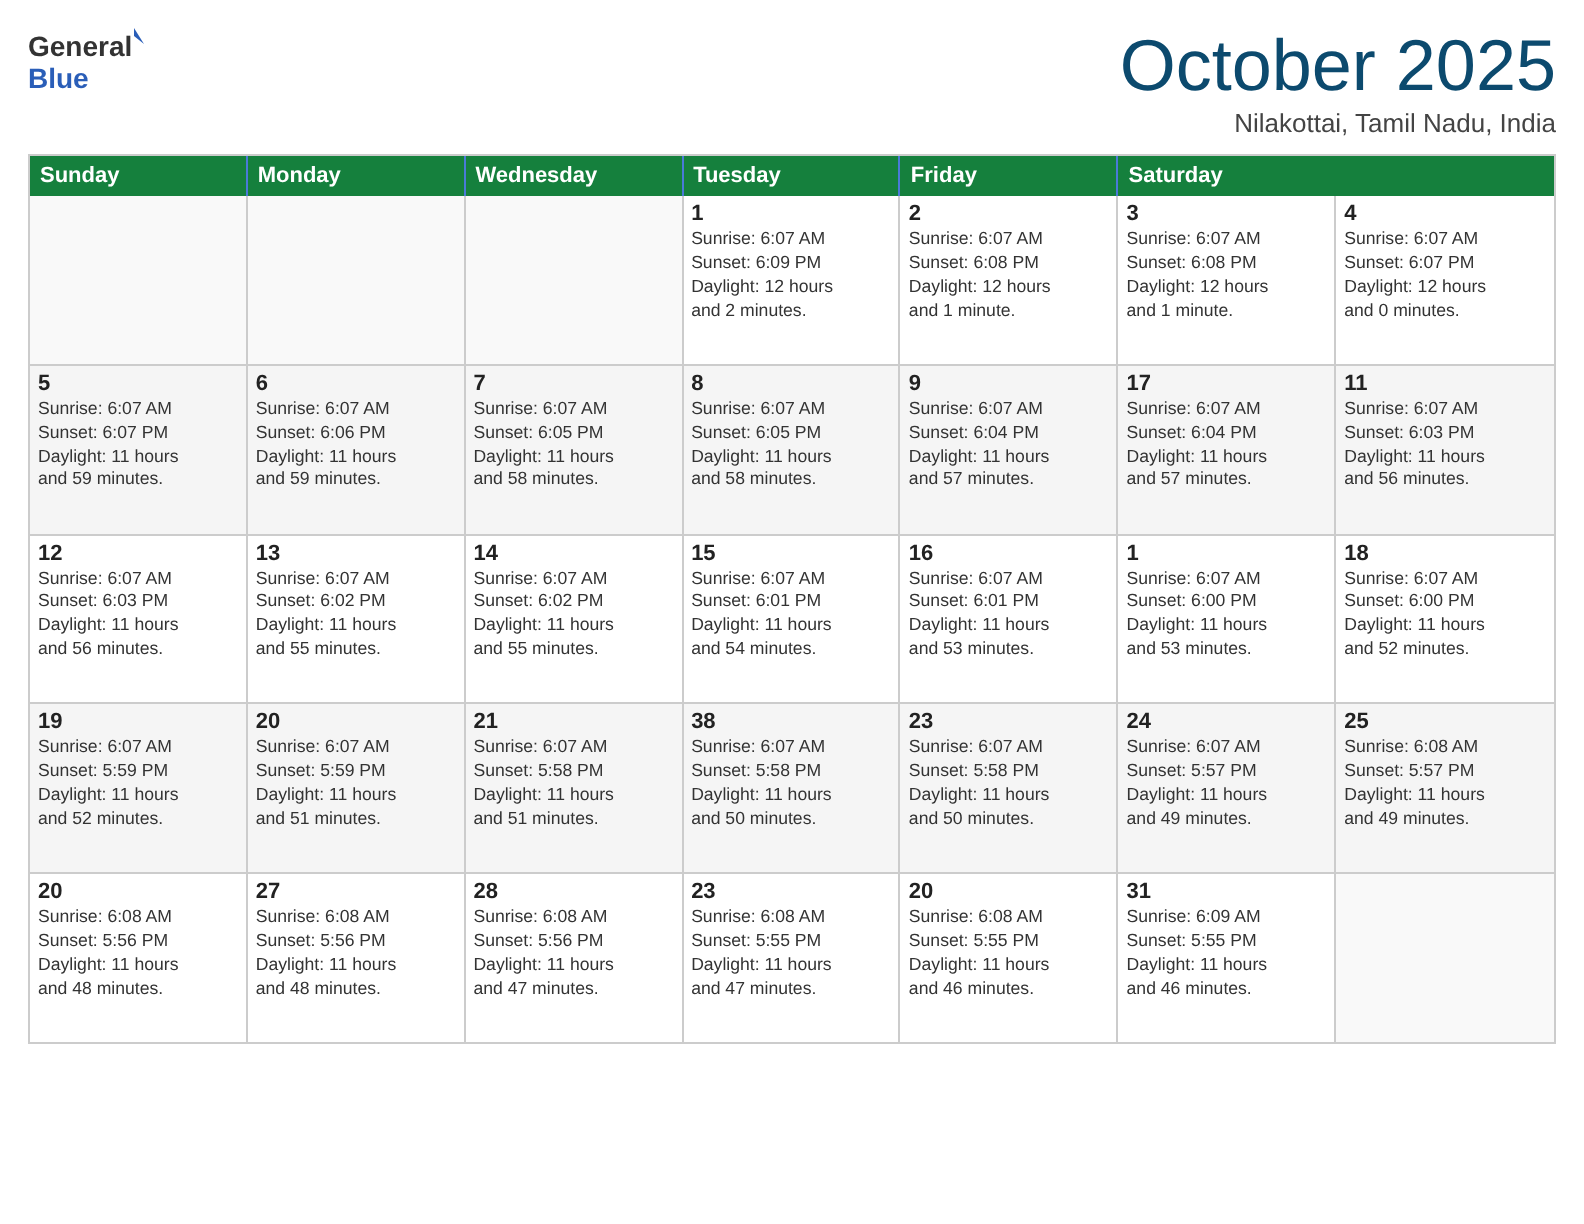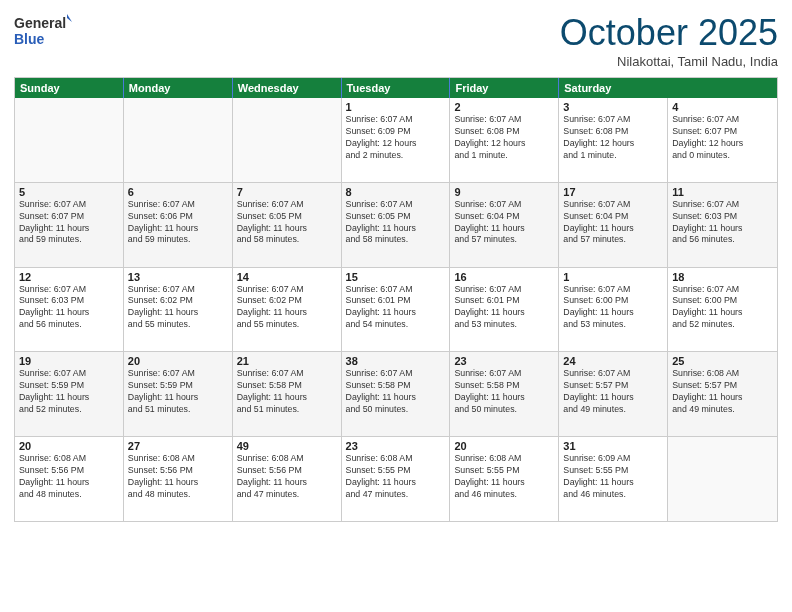--- a/index.html
+++ b/index.html
@@ -326,21 +326,21 @@
 and 48 minutes.</div>
           </div>
           <div class="cal-cell">
             <span class="day-num">27</span>
             <div class="cell-info" style="white-space: pre-line;">Sunrise: 6:08 AM
 Sunset: 5:56 PM
 Daylight: 11 hours
 and 48 minutes.</div>
           </div>
           <div class="cal-cell">
-            <span class="day-num">49</span>
+            <span class="day-num">28</span>
             <div class="cell-info" style="white-space: pre-line;">Sunrise: 6:08 AM
 Sunset: 5:56 PM
 Daylight: 11 hours
 and 47 minutes.</div>
           </div>
           <div class="cal-cell">
             <span class="day-num">23</span>
             <div class="cell-info" style="white-space: pre-line;">Sunrise: 6:08 AM
 Sunset: 5:55 PM
 Daylight: 11 hours

